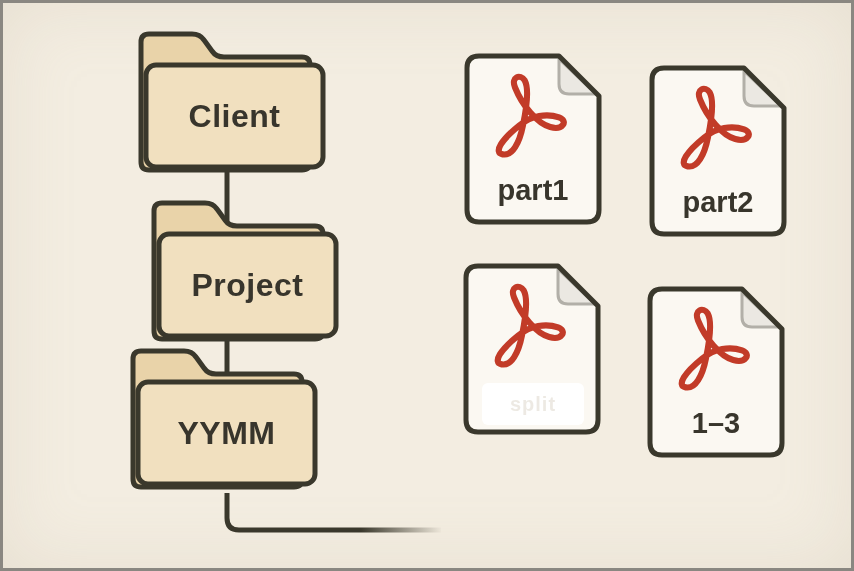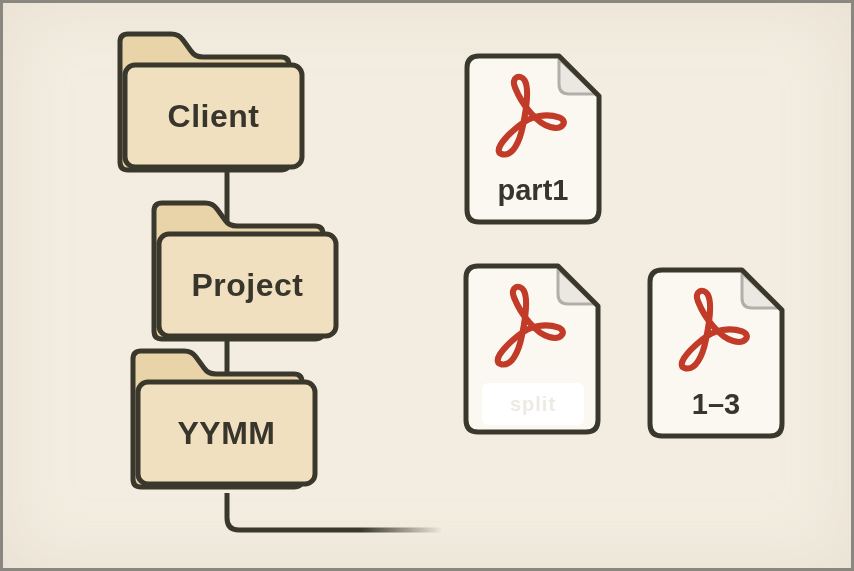--- a/index.html
+++ b/index.html
@@ -51,21 +51,21 @@
         <stop offset="0" stop-color="#3a382c"></stop>
         <stop offset="0.62" stop-color="#3a382c"></stop>
         <stop offset="1" stop-color="#3a382c" stop-opacity="0"></stop>
       </linearGradient>
     </defs>
     <path d="M 224,162 L 224,226" fill="none" stroke="var(--outline,#3a382c)" stroke-width="5"></path>
     <path d="M 224,331 L 224,386" fill="none" stroke="var(--outline,#3a382c)" stroke-width="5"></path>
     <path d="M 224,490 L 224,515 Q 224,527 236,527 L 438,527" fill="none" stroke="url(#fadeLine)" stroke-width="5"></path>
   </svg>
 
-  <div class="folder" style="left:114px;top:27px;">
+  <div class="folder" style="left:135px;top:27px;">
     <svg width="188" height="144" viewBox="0 0 188 144">
       <path d="M 11,4 L 54,4 Q 62,4 66,10 L 74,21 Q 78,27 86,27 L 164,27 Q 172,27 172,35 L 172,132 Q 172,140 164,140 L 11,140 Q 3,140 3,132 L 3,12 Q 3,4 11,4 Z" fill="var(--folder-back,#e9d3a9)" stroke="var(--outline,#3a382c)" stroke-width="5" stroke-linejoin="round"></path>
       <rect x="8" y="35" width="177" height="102" rx="10" fill="var(--folder-front,#f1e0bf)" stroke="var(--outline,#3a382c)" stroke-width="5" stroke-linejoin="round"></rect>
     </svg>
     <div class="folder-label">Client</div>
   </div>
 
   <div class="folder" style="left:127px;top:196px;margin-left:21px;">
     <svg width="188" height="144" viewBox="0 0 188 144">
       <path d="M 11,4 L 54,4 Q 62,4 66,10 L 74,21 Q 78,27 86,27 L 164,27 Q 172,27 172,35 L 172,132 Q 172,140 164,140 L 11,140 Q 3,140 3,132 L 3,12 Q 3,4 11,4 Z" fill="var(--folder-back,#e9d3a9)" stroke="var(--outline,#3a382c)" stroke-width="5" stroke-linejoin="round"></path>
@@ -87,36 +87,47 @@
       <path d="M 15,3 L 95,3 L 135,43 L 135,157 Q 135,169 123,169 L 15,169 Q 3,169 3,157 L 3,15 Q 3,3 15,3 Z" fill="var(--doc-fill,#fbf8f2)"></path>
       <path d="M 95,6 L 95,31 Q 95,41 105,41 L 132,41 L 95,6 Z" fill="var(--doc-fold-fill,#ebe8e2)" stroke="var(--doc-fold-stroke,#b2afa8)" stroke-width="3" stroke-linejoin="round"></path>
       <path d="M 15,3 L 95,3 L 135,43 L 135,157 Q 135,169 123,169 L 15,169 Q 3,169 3,157 L 3,15 Q 3,3 15,3 Z" fill="none" stroke="var(--outline,#3a382c)" stroke-width="5" stroke-linejoin="round"></path>
     </svg>
     <svg class="logo" width="88" height="92" viewBox="0 0 100 100">
       <path d="M 38,64 C 18,80 8,95 19,97 C 30,99 38,84 42,64 C 47,40 49,22 44,13 C 39,5 28,9 33,21 C 41,41 58,62 73,66 C 87,70 94,59 83,55 C 69,50 52,53 38,64" fill="none" stroke="var(--pdf-red,#c23b28)" stroke-width="7" stroke-linecap="round" stroke-linejoin="round"></path>
     </svg>
     <div class="doc-label">part1</div>
   </div>
 
+  <div class="doc" style="left:646px;top:62px;">
+    <svg class="doc-shape" width="138" height="172" viewBox="0 0 138 172">
+      <path d="M 15,3 L 95,3 L 135,43 L 135,157 Q 135,169 123,169 L 15,169 Q 3,169 3,157 L 3,15 Q 3,3 15,3 Z" fill="var(--doc-fill,#fbf8f2)"></path>
+      <path d="M 95,6 L 95,31 Q 95,41 105,41 L 132,41 L 95,6 Z" fill="var(--doc-fold-fill,#ebe8e2)" stroke="var(--doc-fold-stroke,#b2afa8)" stroke-width="3" stroke-linejoin="round"></path>
+      <path d="M 15,3 L 95,3 L 135,43 L 135,157 Q 135,169 123,169 L 15,169 Q 3,169 3,157 L 3,15 Q 3,3 15,3 Z" fill="none" stroke="var(--outline,#3a382c)" stroke-width="5" stroke-linejoin="round"></path>
+    </svg>
+    <svg class="logo" width="88" height="92" viewBox="0 0 100 100">
+      <path d="M 38,64 C 18,80 8,95 19,97 C 30,99 38,84 42,64 C 47,40 49,22 44,13 C 39,5 28,9 33,21 C 41,41 58,62 73,66 C 87,70 94,59 83,55 C 69,50 52,53 38,64" fill="none" stroke="var(--pdf-red,#c23b28)" stroke-width="7" stroke-linecap="round" stroke-linejoin="round"></path>
+    </svg>
+    <div class="doc-label">part2</div>
+  </div>
 
   <div class="doc" style="left:460px;top:260px;">
     <svg class="doc-shape" width="138" height="172" viewBox="0 0 138 172">
       <path d="M 15,3 L 95,3 L 135,43 L 135,157 Q 135,169 123,169 L 15,169 Q 3,169 3,157 L 3,15 Q 3,3 15,3 Z" fill="var(--doc-fill,#fbf8f2)"></path>
       <path d="M 95,6 L 95,31 Q 95,41 105,41 L 132,41 L 95,6 Z" fill="var(--doc-fold-fill,#ebe8e2)" stroke="var(--doc-fold-stroke,#b2afa8)" stroke-width="3" stroke-linejoin="round"></path>
       <path d="M 15,3 L 95,3 L 135,43 L 135,157 Q 135,169 123,169 L 15,169 Q 3,169 3,157 L 3,15 Q 3,3 15,3 Z" fill="none" stroke="var(--outline,#3a382c)" stroke-width="5" stroke-linejoin="round"></path>
     </svg>
     <svg class="logo" width="88" height="92" viewBox="0 0 100 100">
       <path d="M 38,64 C 18,80 8,95 19,97 C 30,99 38,84 42,64 C 47,40 49,22 44,13 C 39,5 28,9 33,21 C 41,41 58,62 73,66 C 87,70 94,59 83,55 C 69,50 52,53 38,64" fill="none" stroke="var(--pdf-red,#c23b28)" stroke-width="7" stroke-linecap="round" stroke-linejoin="round"></path>
     </svg>
     <div class="whiteout">
       <span class="ghost">split</span>
     </div>
   </div>
 
-  <div class="doc" style="left:644px;top:264px;">
+  <div class="doc" style="left:644px;top:283px;">
     <svg class="doc-shape" width="138" height="172" viewBox="0 0 138 172">
       <path d="M 15,3 L 95,3 L 135,43 L 135,157 Q 135,169 123,169 L 15,169 Q 3,169 3,157 L 3,15 Q 3,3 15,3 Z" fill="var(--doc-fill,#fbf8f2)"></path>
       <path d="M 95,6 L 95,31 Q 95,41 105,41 L 132,41 L 95,6 Z" fill="var(--doc-fold-fill,#ebe8e2)" stroke="var(--doc-fold-stroke,#b2afa8)" stroke-width="3" stroke-linejoin="round"></path>
       <path d="M 15,3 L 95,3 L 135,43 L 135,157 Q 135,169 123,169 L 15,169 Q 3,169 3,157 L 3,15 Q 3,3 15,3 Z" fill="none" stroke="var(--outline,#3a382c)" stroke-width="5" stroke-linejoin="round"></path>
     </svg>
     <svg class="logo" width="88" height="92" viewBox="0 0 100 100">
       <path d="M 38,64 C 18,80 8,95 19,97 C 30,99 38,84 42,64 C 47,40 49,22 44,13 C 39,5 28,9 33,21 C 41,41 58,62 73,66 C 87,70 94,59 83,55 C 69,50 52,53 38,64" fill="none" stroke="var(--pdf-red,#c23b28)" stroke-width="7" stroke-linecap="round" stroke-linejoin="round"></path>
     </svg>
     <div class="doc-label">1–3</div>
   </div>

